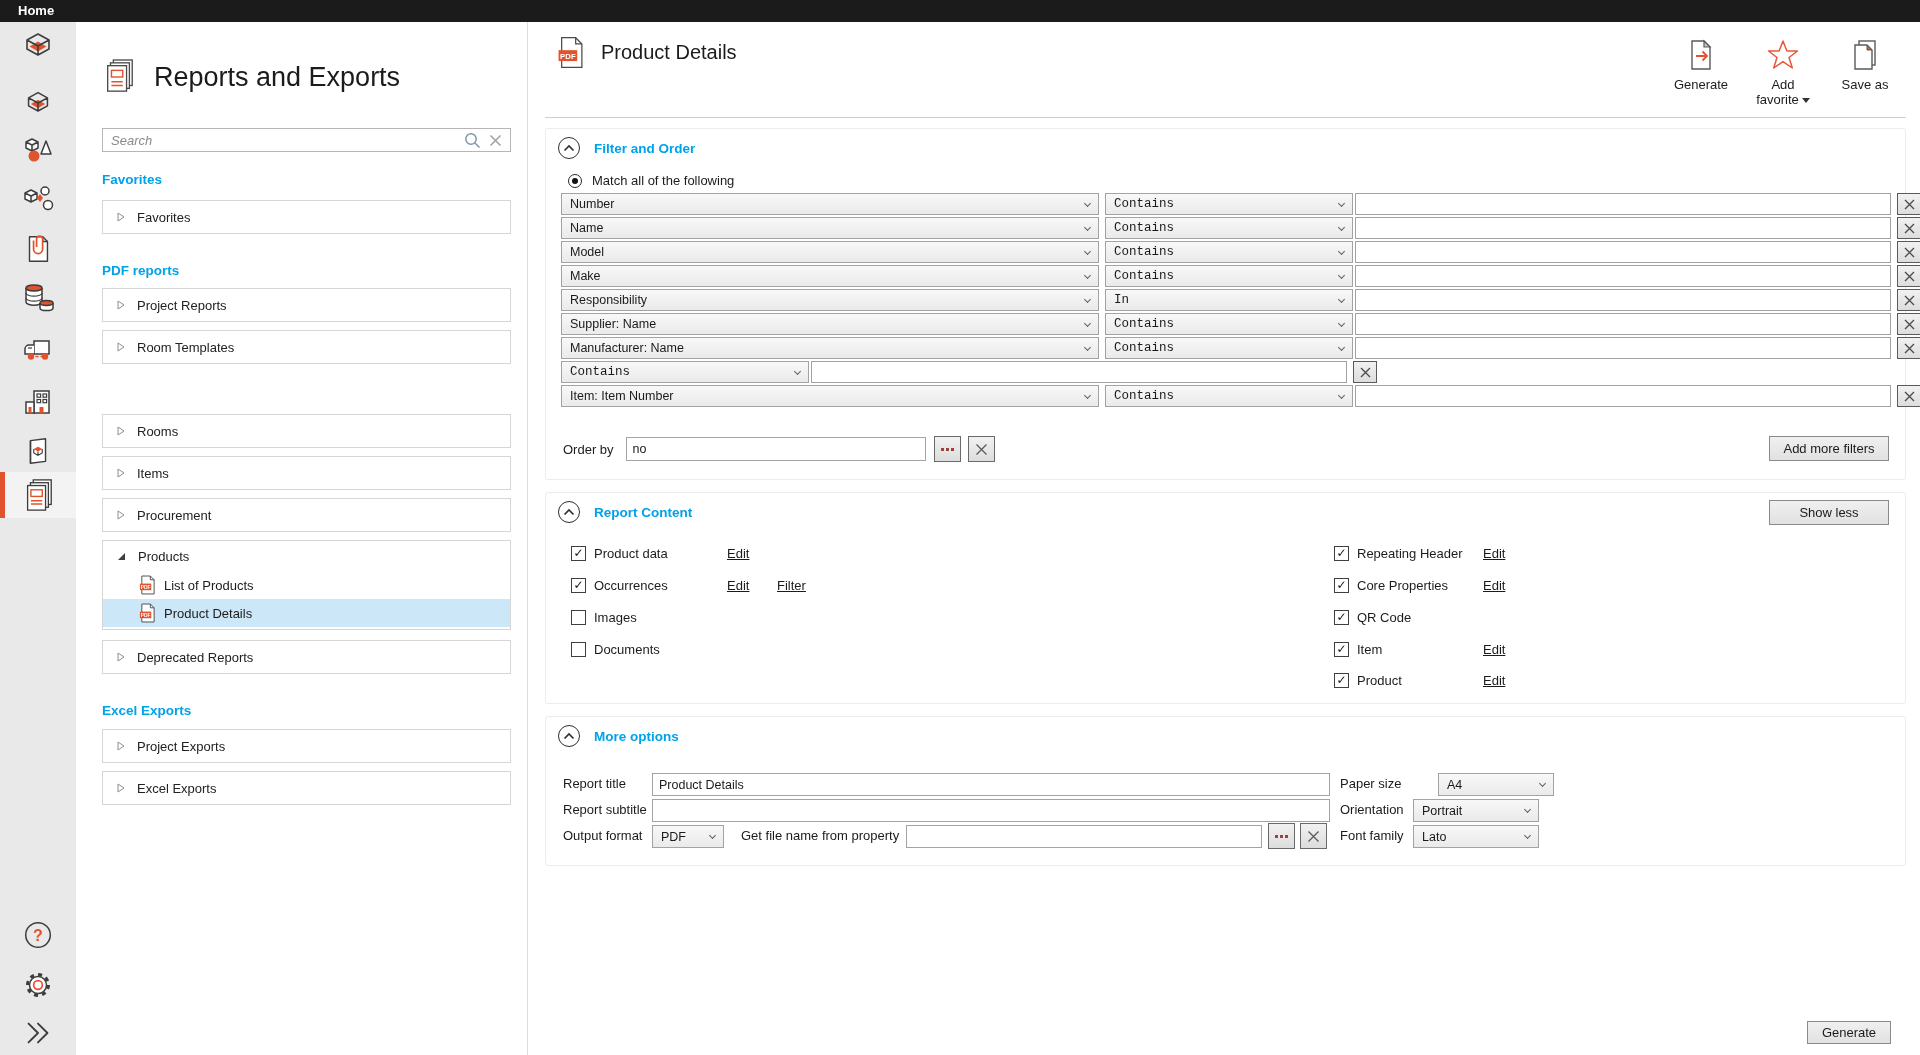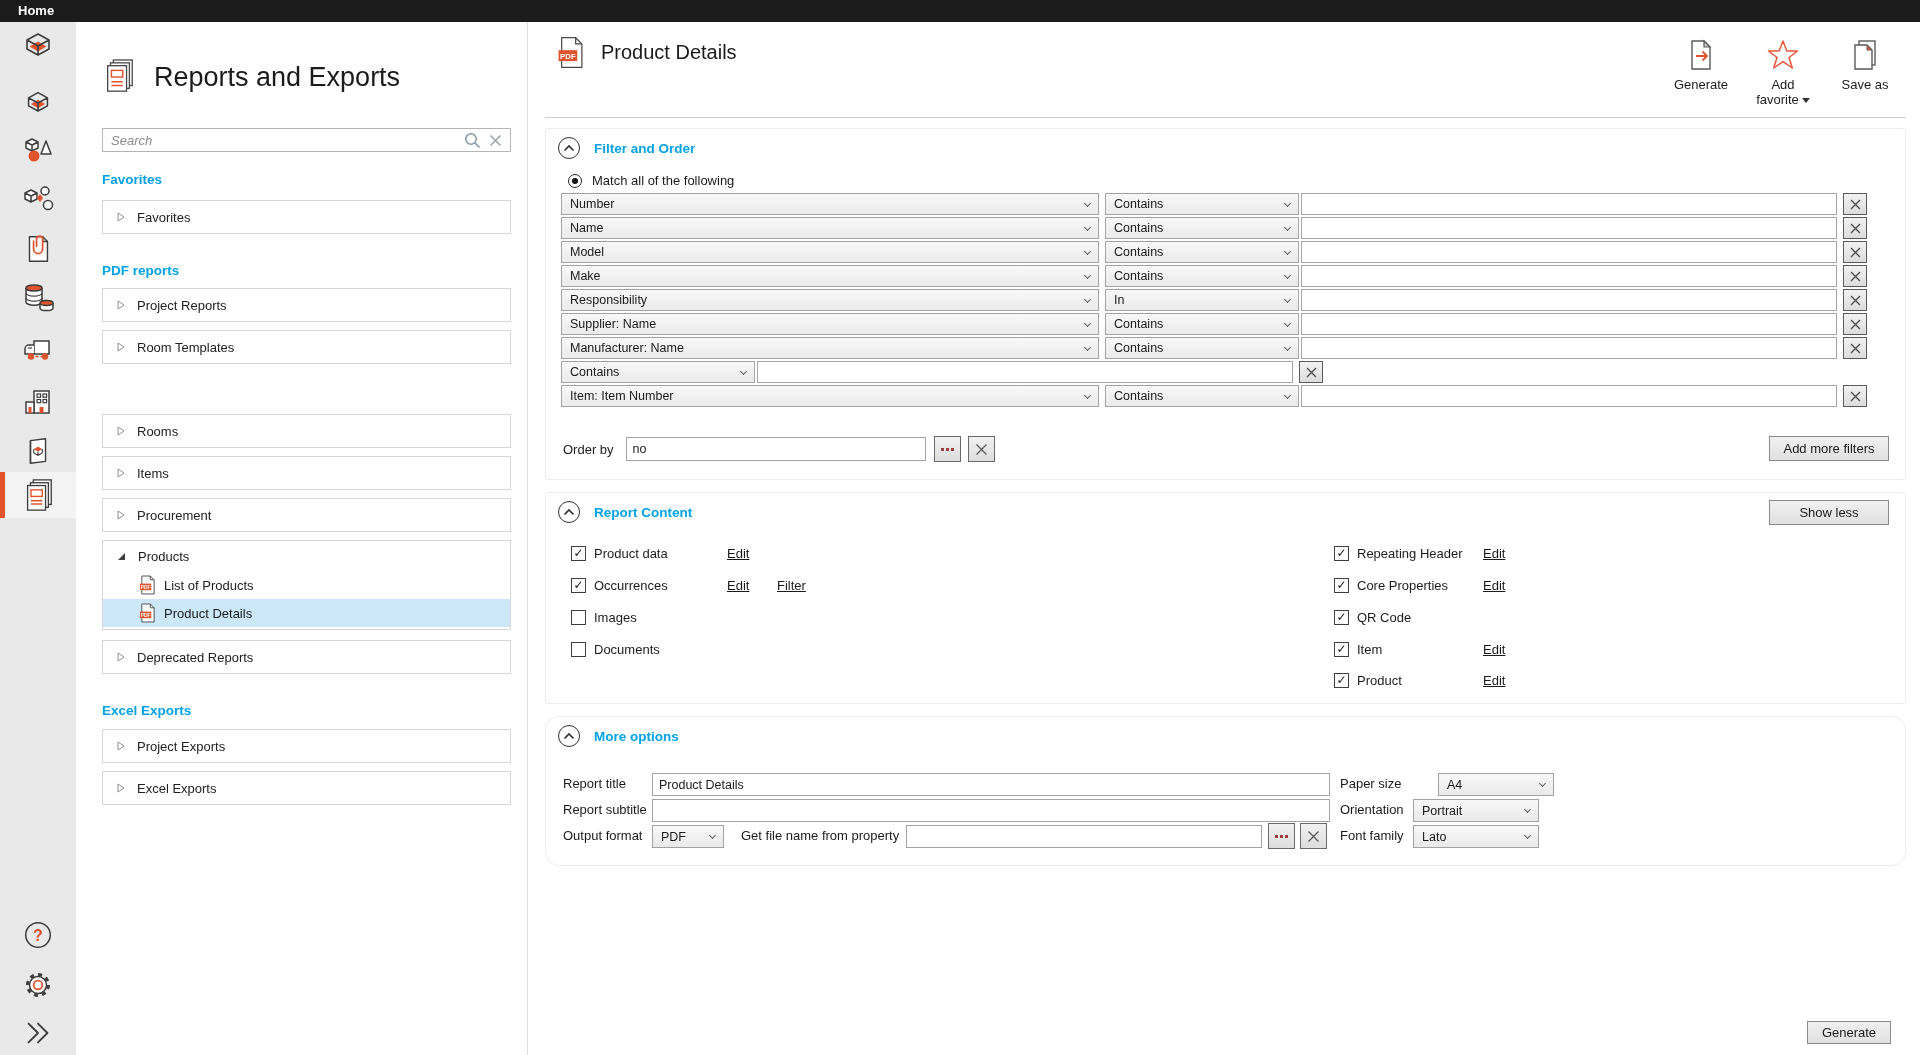--- a/index.html
+++ b/index.html
@@ -41,36 +41,36 @@
   .toolbar { position:absolute; right:22px; top:16px; display:flex; gap:16px; }
   .tool { display:flex; flex-direction:column; align-items:center; width:66px; cursor:default; }
   .tool .tlabel { font-size:13px; margin-top:3px; text-align:center; line-height:15px; }
   .tool.fav .tlabel { width:54px; }
   .caret-down { display:inline-block; width:0; height:0; border-left:4px solid transparent; border-right:4px solid transparent; border-top:5px solid #333; vertical-align:middle; margin-left:3px; }
   .hdivider { position:absolute; left:17px; top:95px; width:1361px; height:0; border-top:1px solid #cfcfcf; }
 
   .panel { position:absolute; left:17px; width:1361px; background:#fff; border:1px solid #ececec; border-radius:3px; }
   .panel-filter  { top:106px; height:352px; }
   .panel-content { top:470px; height:212px; }
-  .panel-options { top:694px; height:150px;border-radius:14px; }
+  .panel-options { top:694px; height:150px; }
 
   .sec-head { position:absolute; left:12px; top:8px; display:flex; align-items:center; gap:14px; }
   .sec-label { font-size:13.5px; font-weight:bold; color:#00a2e8; }
   .collapse-btn { width:22px; height:22px; border-radius:50%; border:1.6px solid #2f2f2f; background:#fff; display:flex; align-items:center; justify-content:center; padding:0; }
 
   .radio-row { position:absolute; left:22px; top:44px; display:flex; align-items:center; gap:10px; font-size:13px; }
   .radio { width:14px; height:14px; border-radius:50%; border:1.5px solid #2b2b2b; background:#fff; display:flex; align-items:center; justify-content:center; }
   .radio .dot { width:6px; height:6px; border-radius:50%; background:#111; }
 
   .fgrid { position:absolute; left:15px; top:64px; display:flex; flex-direction:column; gap:2px; }
   .frow { display:flex; align-items:center; height:22px; }
   .combo { position:relative; height:22px; background:linear-gradient(#f8f8f8,#eaeaea); border:1px solid #a3a3a3; display:flex; align-items:center; padding:0 20px 0 8px; font-size:12.5px; color:#1a1a1a; }
   .combo .chev { position:absolute; right:8px; top:7px; width:5px; height:5px; border-right:1.4px solid #5f5f5f; border-bottom:1.4px solid #5f5f5f; transform:rotate(45deg); }
   .combo.c-field { width:538px; margin-right:6px; }
-  .combo.c-op { width:194px; margin-right:2px; }
+  .combo.c-op { width:248px; margin-right:2px;font-family:Liberation Mono, monospace; }
   .txt { border:1px solid #a3a3a3; background:#fff; height:22px; font-size:12.5px; padding:0 6px; font-family:inherit; color:#1a1a1a; outline:none; }
   .txt.c-val { width:536px; margin-right:6px; }
   .xbtn { width:24px; height:22px; background:linear-gradient(#f1f1f1,#dddddd); border:1px solid #5a5a5a; display:flex; align-items:center; justify-content:center; padding:0; }
 
   .orderby { position:absolute; left:17px; top:307px; display:flex; align-items:center; }
   .orderby .olabel { font-size:13px; margin-right:12px; }
   .orderby .otxt { width:300px; height:24px; }
   .sqbtn { width:27px; height:26px; background:linear-gradient(#f1f1f1,#dddddd); border:1px solid #6a6a6a; display:flex; align-items:center; justify-content:center; gap:2px; padding:0; }
   .sqbtn .dot3 { width:3px; height:3px; background:#9c4040; }
   .gbtn { background:linear-gradient(#f0f0f0,#e1e1e1); border:1px solid #8a8a8a; font-size:13px; font-family:inherit; color:#1b1b1b; }

